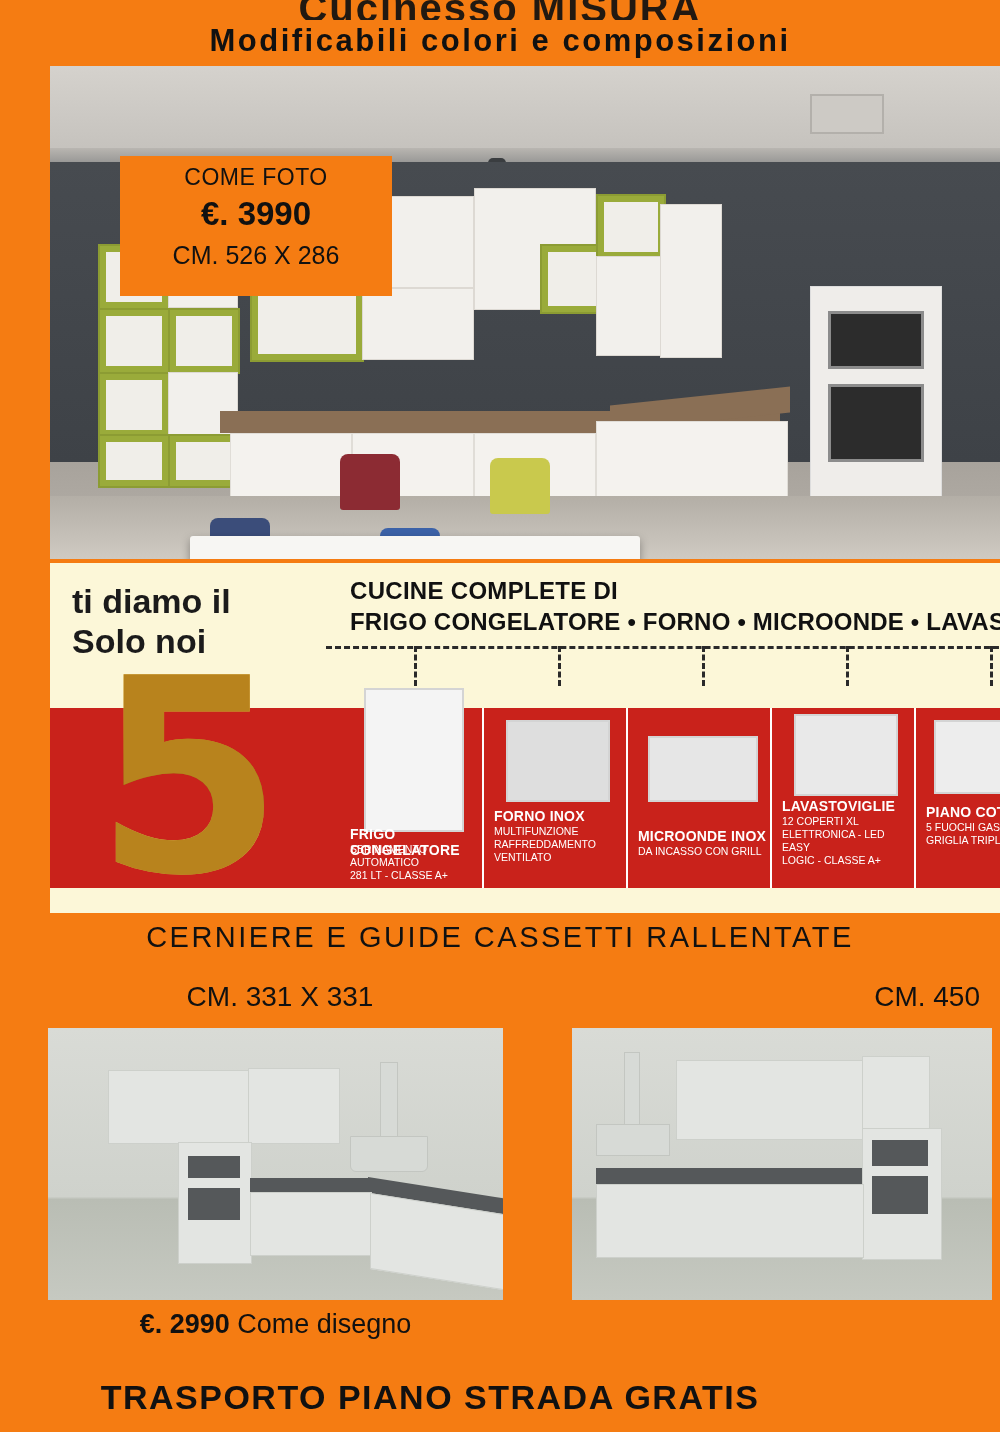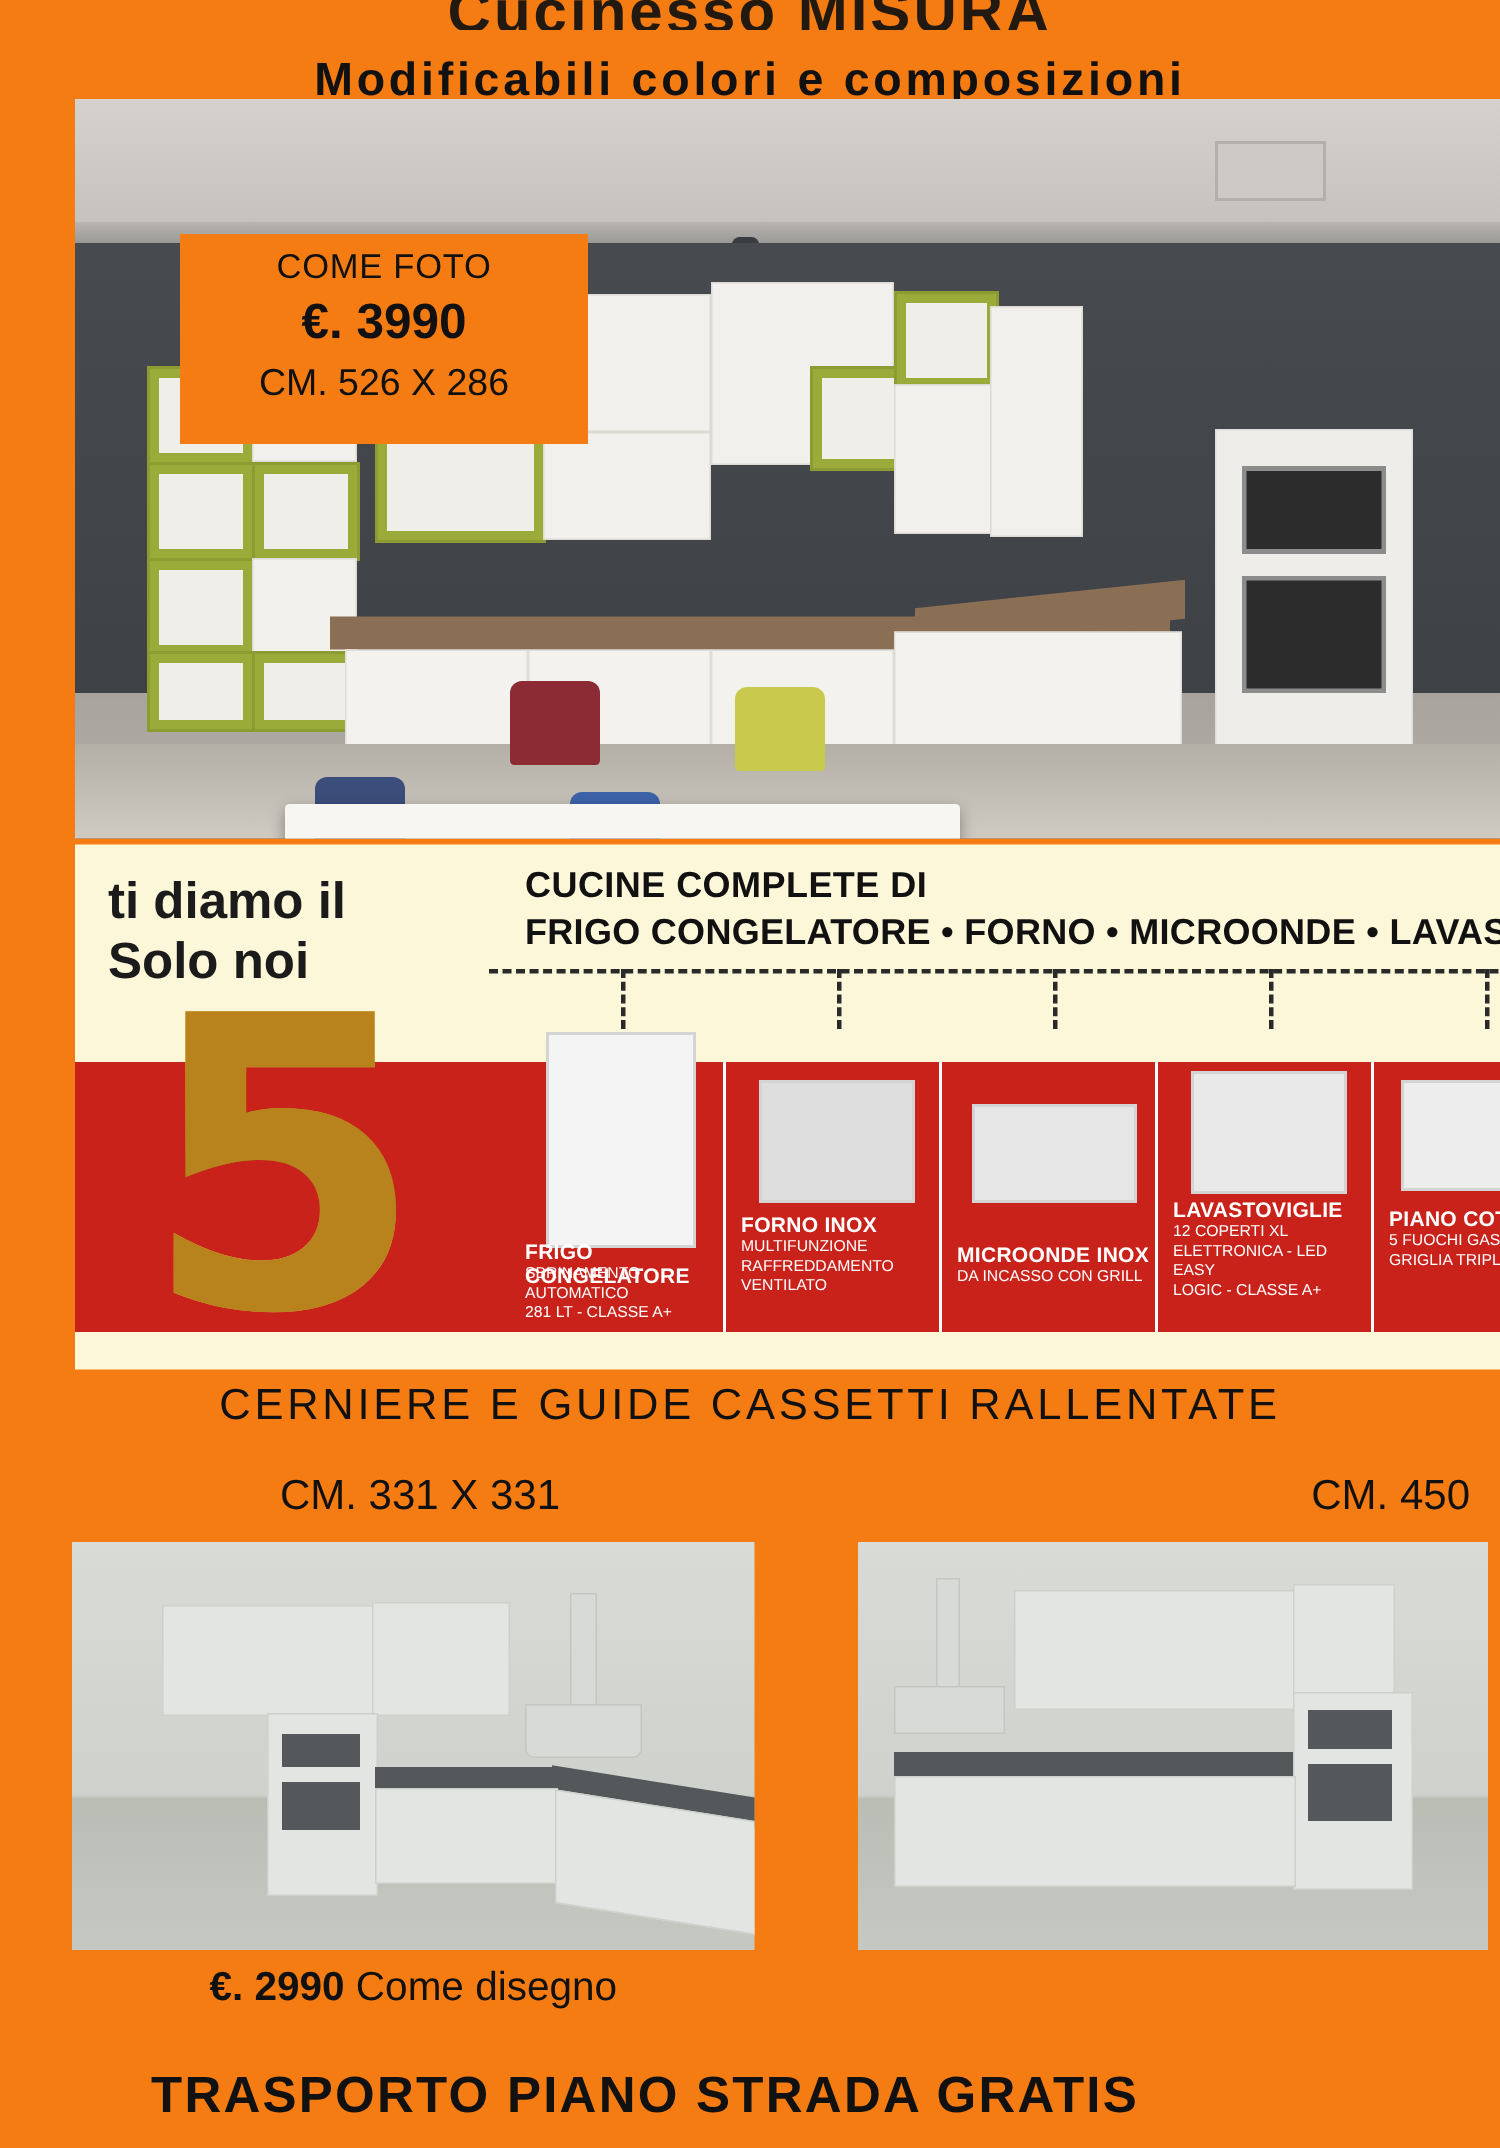--- a/index.html
+++ b/index.html
@@ -33,21 +33,21 @@
     overflow: hidden;
     opacity: 0.92;
   }
   .header-sub {
     text-align: center;
     font-size: 31px;
     font-weight: bold;
     letter-spacing: 2.5px;
     color: #111;
     line-height: 38px;
-    margin-top: 14px;
+    margin-top: 2px;
   }
 
   
   .hero {
     position: absolute;
     left: 50px;
     top: 80px;
     width: 950px;
     height: 493px;
     background: #6d7075;

